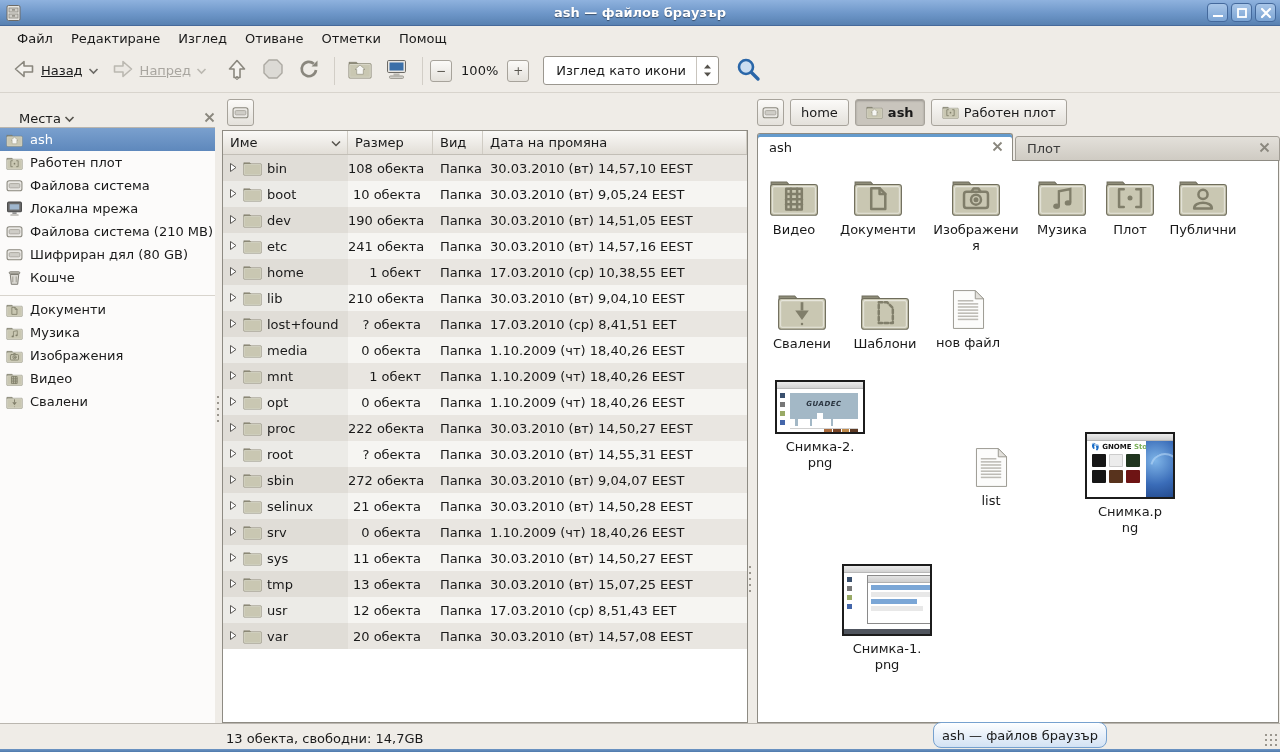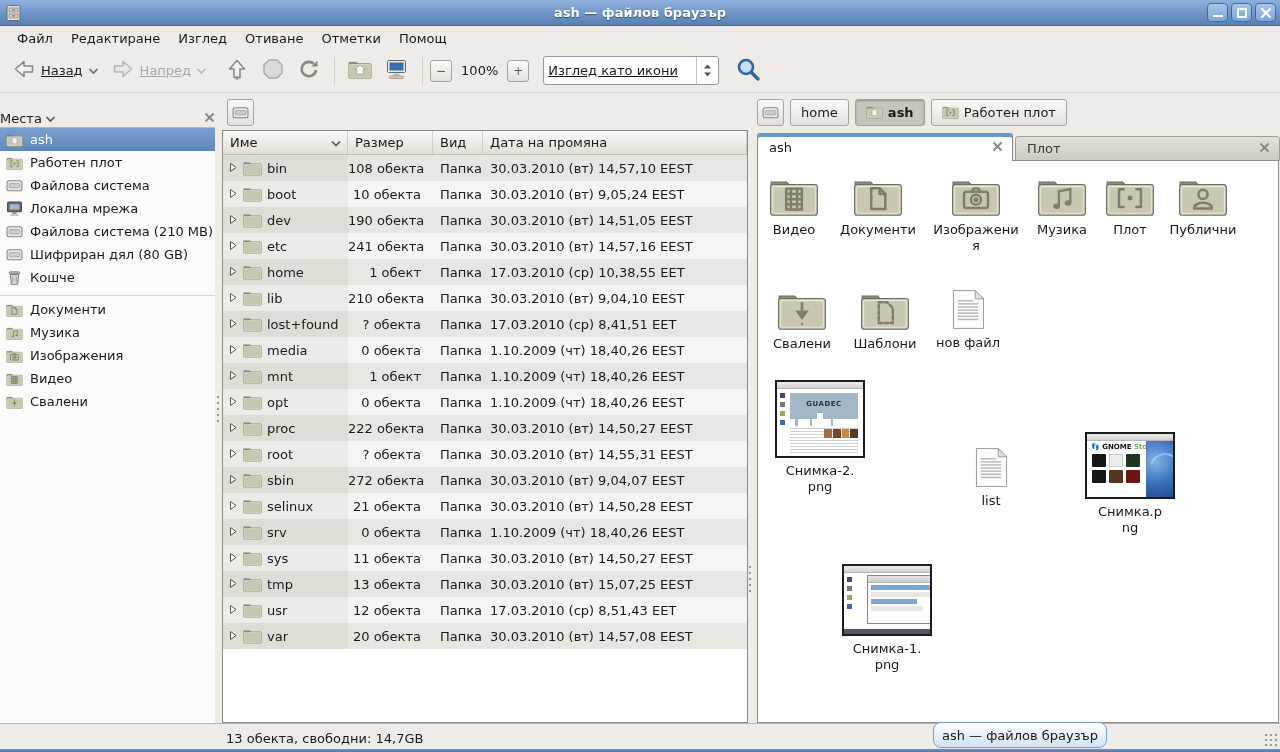--- a/index.html
+++ b/index.html
@@ -29,27 +29,27 @@
   .tbtn { display:flex; align-items:center; gap:5px; padding:5px 6px; border-radius:3px; }
   .tbtn .lbl { white-space:nowrap;text-decoration:underline; }
   .tbtn.disabled .lbl { color:#A9A6A0; }
   .tsep { width:1px; height:28px; background:#D2CEC7; margin:0 7px; }
   .smallbtn { width:22px; height:22px; border:1px solid #A7A39B; border-radius:3px;
     background:linear-gradient(#FBFAF8,#E4E1DB); display:flex; align-items:center; justify-content:center;
     font-size:12px; color:#5a5750; }
   .zoomlbl { margin:0 9px; }
   .combo { margin-left:14px; height:29px; width:176px; border:1px solid #9B978F; border-radius:3px;
     background:#fff; display:flex; align-items:center; }
-  .combo .val { flex:1; padding-left:4px; white-space:nowrap;text-decoration:underline; }
+  .combo .val { flex:1; padding-left:12px; white-space:nowrap; }
   .combo .spin { width:22px; height:100%; border-left:1px solid #C9C5BE; display:flex; align-items:center; justify-content:center; }
   .searchbtn { margin-left:12px; padding:4px; }
 
   
   .sidebar { position:absolute; left:0; top:94px; width:215px; height:629px; background:#EFECE7; }
-  .sidebar-header { height:49px; display:flex; align-items:center; padding:0 0; }
+  .sidebar-header { height:49px; display:flex; align-items:center; padding:0 0;margin-left:19px; }
   .sidebar-header .hdrlbl { margin-right:3px; }
   .sidebar-header .spring { flex:1; }
   .side-list { position:absolute; left:0; top:33px; right:0; bottom:0; background:#FCFBFA;
     border-top:1px solid #B9B5AE; }
   .side-item { height:23px; display:flex; align-items:center; gap:7px; padding-left:6px; white-space:nowrap; }
   .side-item.selected { background:linear-gradient(#7AA0CE,#5E88BC); color:#fff; }
   .side-sep { height:7px; border-bottom:1px solid #D8D4CD; margin-bottom:2px; }
 
   
   .gutter { position:absolute; top:94px; bottom:29px; width:7px; background:#EFECE7; }
@@ -93,21 +93,21 @@
     border:1px solid #A19D95; border-radius:3px 3px 0 0; color:#3a3a3a; }
 
   .iconbox { position:absolute; left:757px; top:160px; width:522px; height:563px;
     border:1px solid #8E8B83; background:#fff; z-index:2; }
   .icon-item { position:absolute; width:90px; text-align:center; }
   .icon-item .glyph { display:flex; justify-content:center; }
   .icon-item .ilbl { margin-top:5px; line-height:16px; word-wrap:break-word; overflow-wrap:break-word; }
 
   
   .thumb { position:relative; margin:0 auto; background:#fff; border:2px solid #1c1c1c; overflow:hidden; }
-  .t-guadec { width:97px; height:78px; }
+  .t-guadec { width:97px; height:54px;font-style:italic; }
   .t-store  { width:101px; height:67px; }
   .t-filer  { width:100px; height:72px; }
   .tchrome { height:7px; background:linear-gradient(#ececec,#d2d2d2); border-bottom:1px solid #b8b8b8; }
   .deskicons { position:absolute; left:3px; top:11px; width:5px; height:5px; background:#39506e;
     box-shadow:0 9px 0 #777, 0 18px 0 #9a6, 0 27px 0 #46a; }
   .g-hero { position:absolute; left:13px; top:11px; right:5px; height:33px; background:#A3B8C6; }
   .g-title { display:block; text-align:center; margin-top:7px; font-size:7px; font-weight:bold; color:#2a3540; letter-spacing:0.5px; }
   .g-sky { position:absolute; left:0; right:0; bottom:0; height:7px;
     background:linear-gradient(90deg,#fff 0 8%,transparent 8% 12%,#fff 12% 30%,transparent 30% 33%,#fff 33% 60%,transparent 60% 63%,#fff 63% 100%); }
   .g-sky::after { content:""; position:absolute; left:40%; bottom:5px; width:6px; height:8px; background:#fff; }

